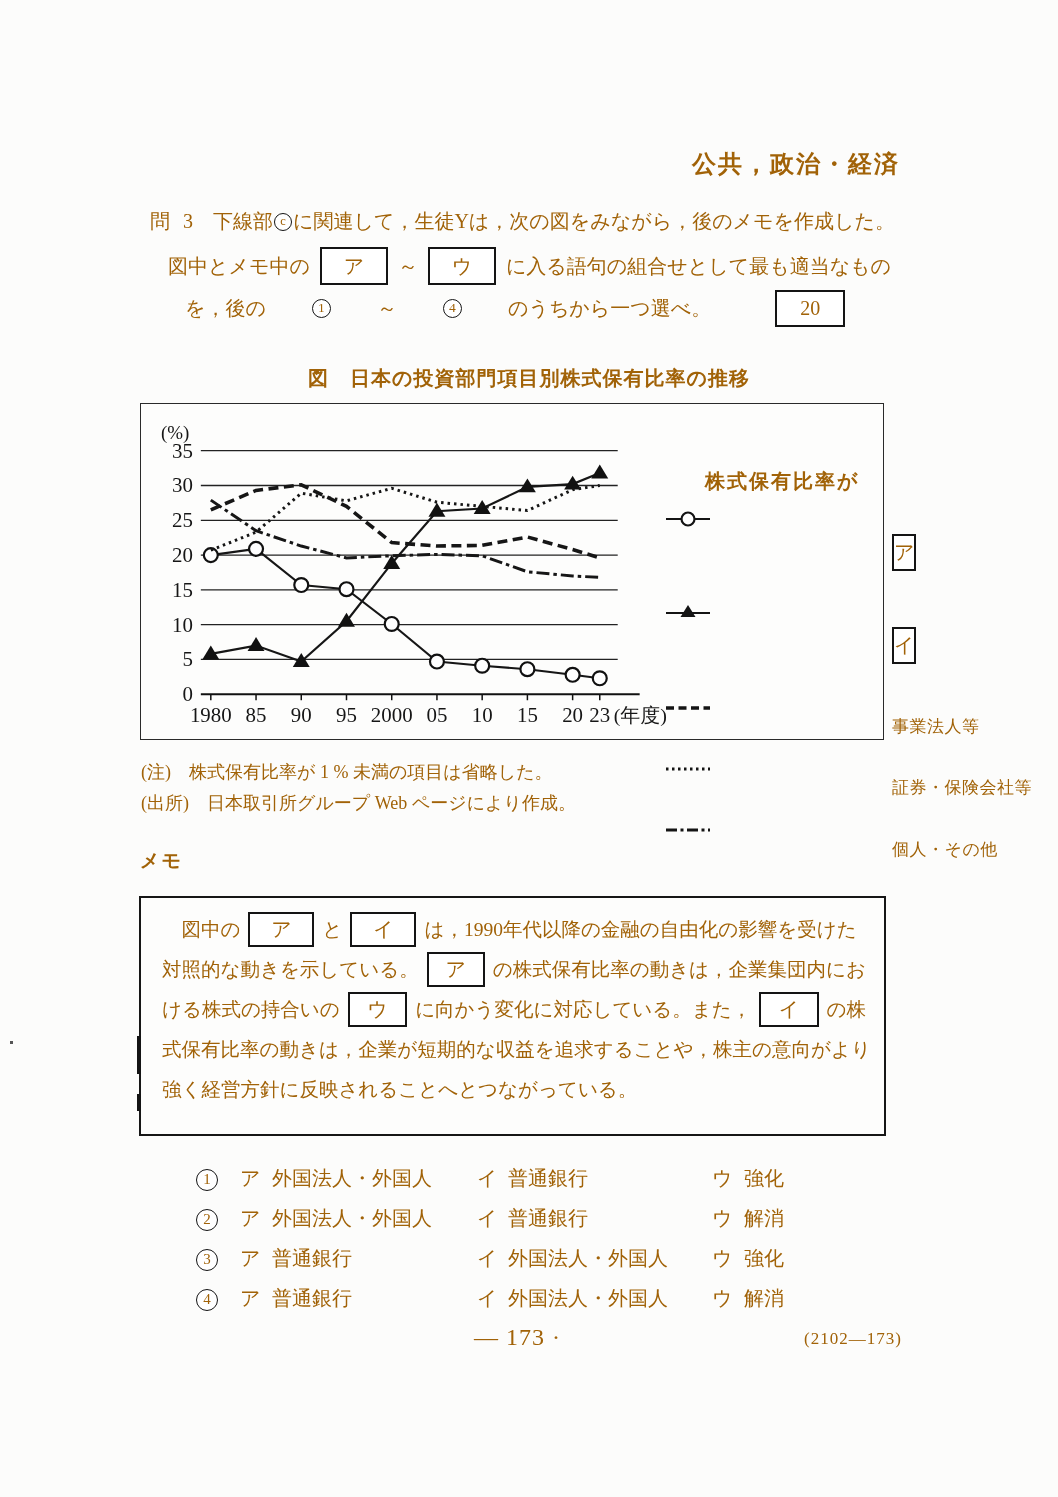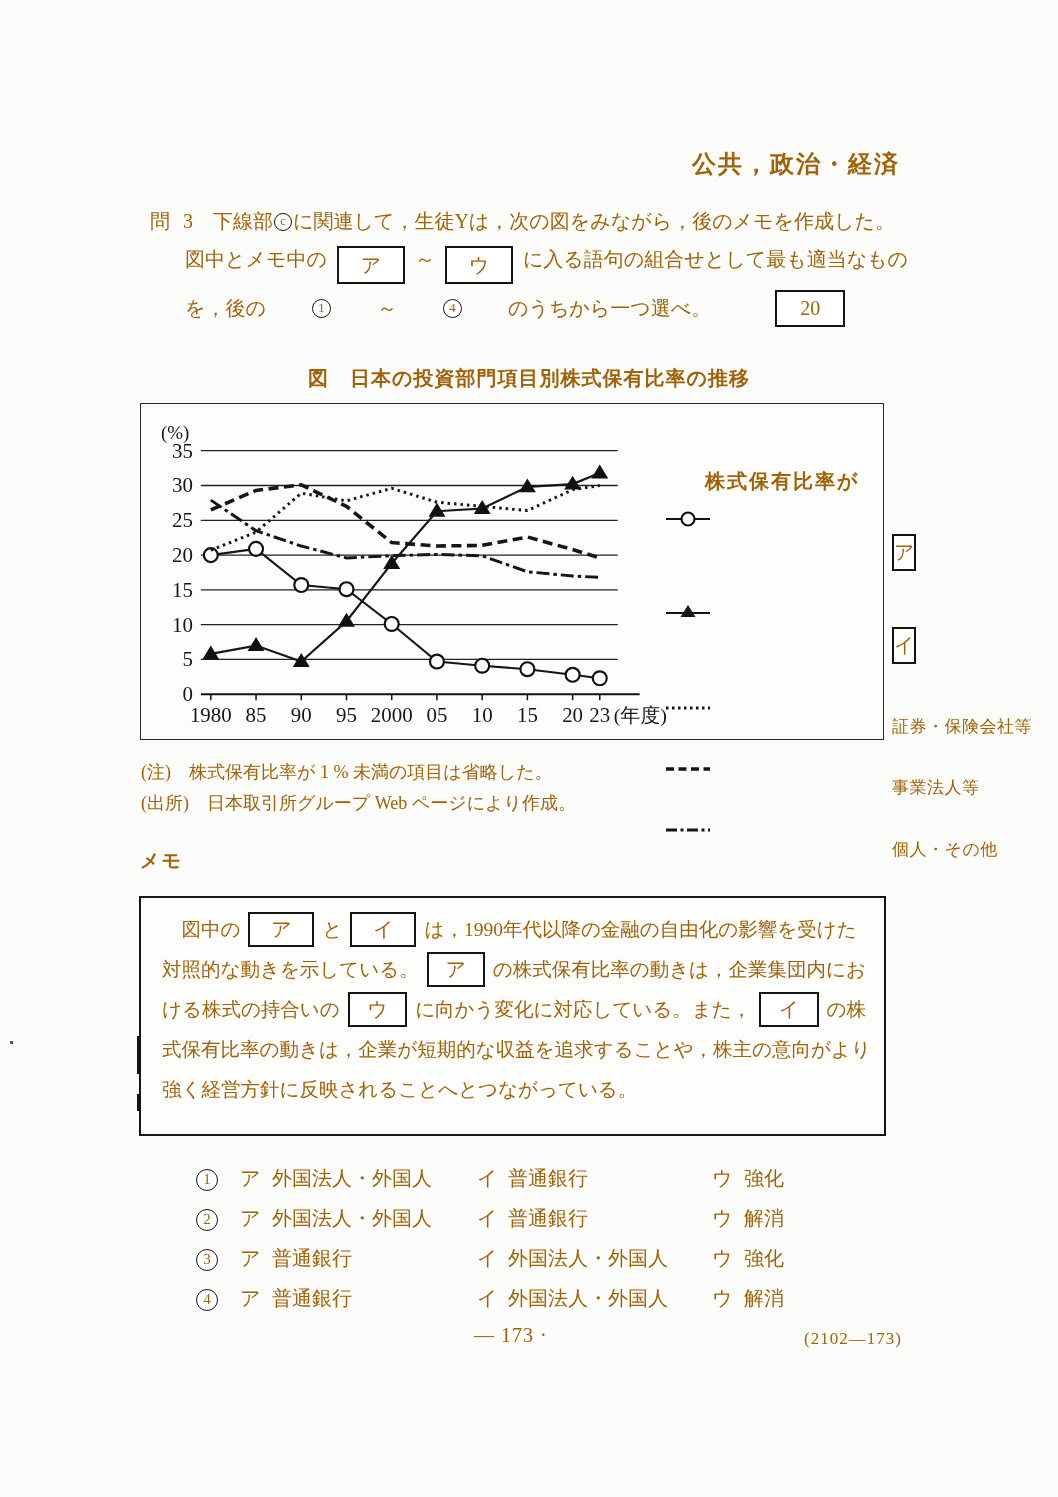--- a/index.html
+++ b/index.html
@@ -7,21 +7,21 @@
     position:relative;width:1058px;height:1497px;margin:0 auto;
     background:#fcfcfb;color:#a16207;overflow:hidden;
     font-family:"Liberation Serif",serif;
   }
   .nowrap{white-space:nowrap;}
   
   .header-title{position:absolute;left:692px;top:148px;font-size:24px;letter-spacing:2px;font-weight:600;}
   
   .q-line1{position:absolute;left:150px;top:208px;font-size:20px;display:flex;align-items:center;}
   .q-label{margin-right:16px;letter-spacing:4px;}
-  .q-line2{position:absolute;left:185px;top:246px;font-size:20px;display:flex;height:40px;}
+  .q-line2{position:absolute;left:168px;top:246px;font-size:20px;display:flex;align-items:center;height:40px;}
   .q-line3{position:absolute;left:185px;top:290px;font-size:20px;display:flex;align-items:center;height:36px;gap:44px;}
   .tbox{display:inline-flex;align-items:center;justify-content:center;
     width:64px;height:34px;border:2.4px solid #141414;margin:0 10px;font-size:20px;background:#fff;}
   .tbox.small{width:62px;height:31px;border-width:2.2px;margin:0 8px;}
   .tbox.ans{width:66px;height:33px;margin-left:20px;}
   .circled{display:inline-block;box-sizing:border-box;border:1.6px solid #141414;border-radius:50%;
     text-align:center;background:#fff;}
   .circled.c-small{width:18px;height:18px;line-height:15px;font-size:12.5px;vertical-align:2px;margin:0 1px;}
   .circled.c-mid{width:19px;height:19px;line-height:16px;font-size:13.5px;vertical-align:1px;margin:0 2px;}
   .circled.c-opt{width:22px;height:22px;line-height:19px;font-size:15px;}
@@ -49,21 +49,21 @@
   .memo-label{position:absolute;left:140px;top:848px;font-family:"Liberation Sans",sans-serif;
     font-weight:600;font-size:19px;letter-spacing:2px;}
   .memo-box{position:absolute;left:139px;top:896px;width:747px;height:240px;box-sizing:border-box;
     border:2px solid #161616;padding:11px 18px 0 21px;font-size:19.5px;background:#fdfdfc;}
   .memo-line{display:flex;align-items:center;height:40px;white-space:nowrap;}
   
   .options{position:absolute;left:196px;top:1158px;width:760px;}
   .opt-row{display:grid;grid-template-columns:44px 32px 205px 31px 204px 32px auto;
     align-items:center;height:40px;font-size:20px;white-space:nowrap;}
   
-  .footer-page{position:absolute;left:474px;top:1324px;font-size:20px;letter-spacing:1px;}
+  .footer-page{position:absolute;left:474px;top:1324px;font-size:24px;letter-spacing:1px;}
   .footer-code{position:absolute;left:804px;top:1329px;font-size:17px;letter-spacing:1px;}
   
   .artifact{position:absolute;background:#141414;}
 </style>
 </head>
 <body>
 
 <div class="page">
 
   <div class="header-title nowrap">公共，政治・経済</div>
@@ -170,29 +170,29 @@
       </div>
       <div class="lg-row">
         <svg class="lg-sample" width="46" height="18">
           <line x1="1" y1="10" x2="45" y2="10" stroke="#141414" stroke-width="2.2"></line>
           <path d="M 23 2 L 30.5 14 L 15.5 14 Z" fill="#141414"></path>
         </svg>
         <span class="lg-box">イ</span>
       </div>
       <div class="lg-row gap">
         <svg class="lg-sample" width="46" height="10">
-          <line x1="1" y1="5" x2="45" y2="5" stroke="#141414" stroke-width="3" stroke-dasharray="2.5 3.5"></line>
-        </svg>
-        <span class="lg-text nowrap">証券・保険会社等</span>
+          <line x1="1" y1="5" x2="45" y2="5" stroke="#141414" stroke-width="3.6" stroke-dasharray="8 4.5"></line>
+        </svg>
+        <span class="lg-text nowrap">事業法人等</span>
       </div>
       <div class="lg-row gap">
         <svg class="lg-sample" width="46" height="10">
-          <line x1="1" y1="5" x2="45" y2="5" stroke="#141414" stroke-width="3.6" stroke-dasharray="8 4.5"></line>
-        </svg>
-        <span class="lg-text nowrap">事業法人等</span>
+          <line x1="1" y1="5" x2="45" y2="5" stroke="#141414" stroke-width="3" stroke-dasharray="2.5 3.5"></line>
+        </svg>
+        <span class="lg-text nowrap">証券・保険会社等</span>
       </div>
       <div class="lg-row gap">
         <svg class="lg-sample" width="46" height="10">
           <line x1="1" y1="5" x2="45" y2="5" stroke="#141414" stroke-width="3" stroke-dasharray="11 3.5 3 3.5"></line>
         </svg>
         <span class="lg-text nowrap">個人・その他</span>
       </div>
     </div>
   </div>
 

